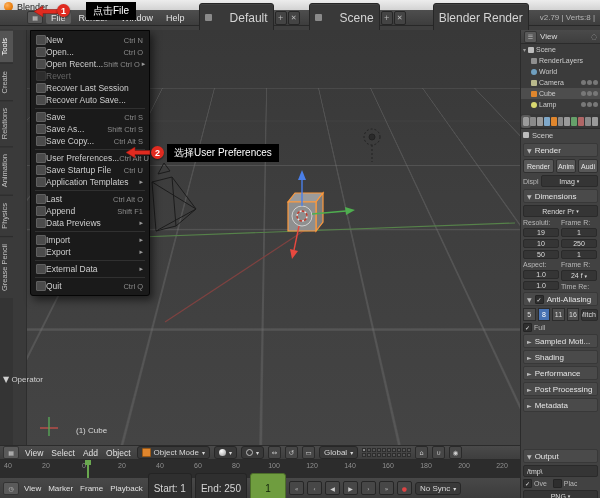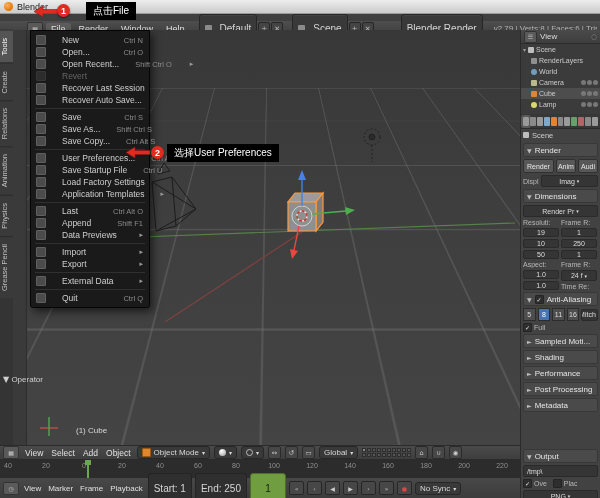--- a/index.html
+++ b/index.html
@@ -6,29 +6,29 @@
   body{width:600px;height:498px;position:relative;overflow:hidden;background:#3f3f3f;
        font-family:"Liberation Sans",sans-serif;color:#ddd;font-size:9px}
   .abs{position:absolute}
   .g{font-family:"DejaVu Sans",sans-serif}
   
   .titlebar{left:0;top:0;width:600px;height:14px;background:linear-gradient(#ededed,#cbcbcb);
             border-bottom:1px solid #9a9a9a;display:flex;align-items:center;gap:4px;padding:0 4px;box-sizing:border-box;color:#222}
   .blogo{width:9px;height:9px;border-radius:50%;background:radial-gradient(circle at 35% 35%,#ffb25e,#e87d0d 60%,#b35f08)}
   .ttext{font-size:9px}
   
-  .infobar{left:0;top:21px;width:600px;height:16px;background:linear-gradient(#4e4e4e,#3d3d3d);
+  .infobar{left:0;top:10px;width:600px;height:16px;background:linear-gradient(#4e4e4e,#3d3d3d);
            border-bottom:1px solid #282828;display:flex;align-items:center;gap:3px;padding:0 3px;box-sizing:border-box}
   .edbtn{width:14px;height:11px;background:#5a5a5a;border:1px solid #333;border-radius:2px;margin-left:24px;
          display:flex;align-items:center;justify-content:center;font-size:6px;color:#ccc}
   .mlabel{padding:1px 5px;border-radius:2px;font-size:9px;color:#e2e2e2}
   .mlabel.open{background:#5d5d5d}
   .selwrap{display:flex;align-items:center;gap:1px;margin-left:6px}
-  .selector{display:flex;align-items:center;gap:8px;background:#393939;border:1px solid #262626;
-            border-radius:3px;height:12px;padding:8px 5px;font-size:10px;color:#d5d5d5;box-shadow:inset 0 1px 0 rgba(255,255,255,.05)}
+  .selector{display:flex;align-items:center;gap:18px;background:#393939;border:1px solid #262626;
+            border-radius:3px;height:12px;padding:8px 5px;font-size:12px;color:#d5d5d5;box-shadow:inset 0 1px 0 rgba(255,255,255,.05)}
   .selico{width:7px;height:7px;background:#8a8a8a;border-radius:1px}
   .tinybtn{width:10px;height:12px;background:#444;border:1px solid #262626;border-radius:2px;
            display:flex;align-items:center;justify-content:center;font-size:7px;color:#bbb}
   .stats{margin-left:8px;font-size:8px;color:#b4b4b4;white-space:nowrap;overflow:hidden;flex:1}
   
   .viewport{left:0;top:30px;width:520px;height:415px;overflow:hidden;
             background:linear-gradient(#383838,#3e3e3e 40%,#444)}
   .grid{position:absolute;left:-150px;top:58px;width:840px;height:640px;
         background-image:linear-gradient(rgba(120,120,120,.35) 1px,transparent 1px),
                          linear-gradient(90deg,rgba(120,120,120,.35) 1px,transparent 1px);
@@ -96,21 +96,21 @@
   .cols{display:flex;gap:2px;margin-top:2px}
   .seg{height:11px;flex:1;background:#4e4e4e;border:1px solid #2c2c2c;display:flex;align-items:center;
        justify-content:center;font-size:7px;color:#ddd}
   .seg.on{background:#4772b3;color:#fff}
   .chk{width:7px;height:7px;background:#2e2e2e;border:1px solid #242424;border-radius:1px;
        display:flex;align-items:center;justify-content:center;font-size:6px;color:#e5e5e5;flex:none}
   .outpanel{margin-top:auto;margin-bottom:-4px}
   
   .filemenu{left:30px;top:30px;width:118px;background:#1a1a1a;border:1px solid #050505;
             border-radius:0 0 3px 3px;padding:3px 0;z-index:50;box-shadow:3px 4px 8px rgba(0,0,0,.55)}
-  .mrow{display:flex;align-items:center;height:12px;padding:0 6px 0 5px;gap:16px}
+  .mrow{display:flex;align-items:center;height:12px;padding:0 6px 0 5px;gap:0}
   .mi{width:8px;height:8px;background:#4b4b4b;border:1px solid #606060;border-radius:1px;flex:none}
   .ml{font-size:8.5px;color:#cfcfcf;white-space:nowrap}
   .mrow.disabled .ml{color:#666}
   .mrow.disabled .mi{opacity:.4}
   .ms{margin-left:auto;font-size:7.5px;color:#8a8a8a;white-space:nowrap}
   .subarr{margin-left:auto;font-size:7px;color:#9a9a9a}
   .ms + .subarr{margin-left:2px}
   .msep{height:1px;background:#303030;margin:2px 4px}
   
   .badge{position:absolute;width:13px;height:13px;border-radius:50%;background:#e02b20;color:#fff;
@@ -539,24 +539,20 @@
       <span class="ml">User Preferences...</span>
       <span class="ms">Ctrl Alt U</span>
     </div>
   <div class="mrow">
       <span class="mi"></span>
       <span class="ml">Save Startup File</span>
       <span class="ms">Ctrl U</span>
     </div>
   <div class="mrow">
       <span class="mi"></span>
-      <span class="ml">Load Factory Settings</span>
-    </div>
-  <div class="mrow">
-      <span class="mi"></span>
       <span class="ml">Application Templates</span>
       <span class="subarr g">▸</span>
     </div>
   <div class="msep"></div>
   <div class="mrow">
       <span class="mi"></span>
       <span class="ml">Last</span>
       <span class="ms">Ctrl Alt O</span>
     </div>
   <div class="mrow">

